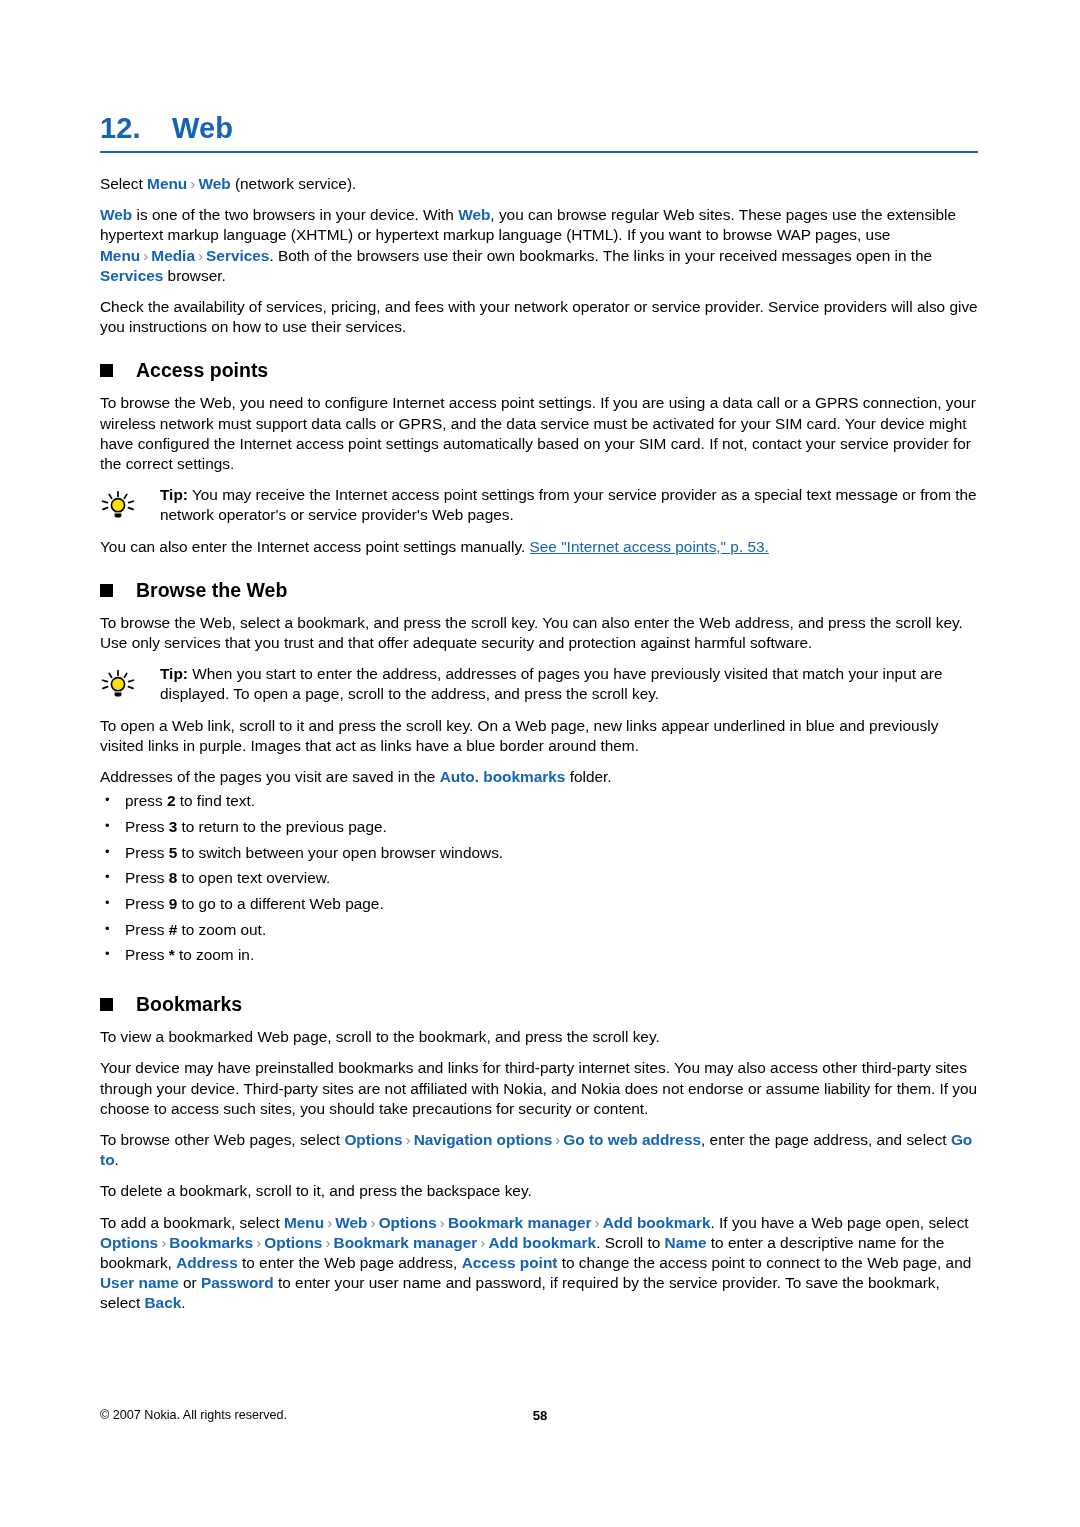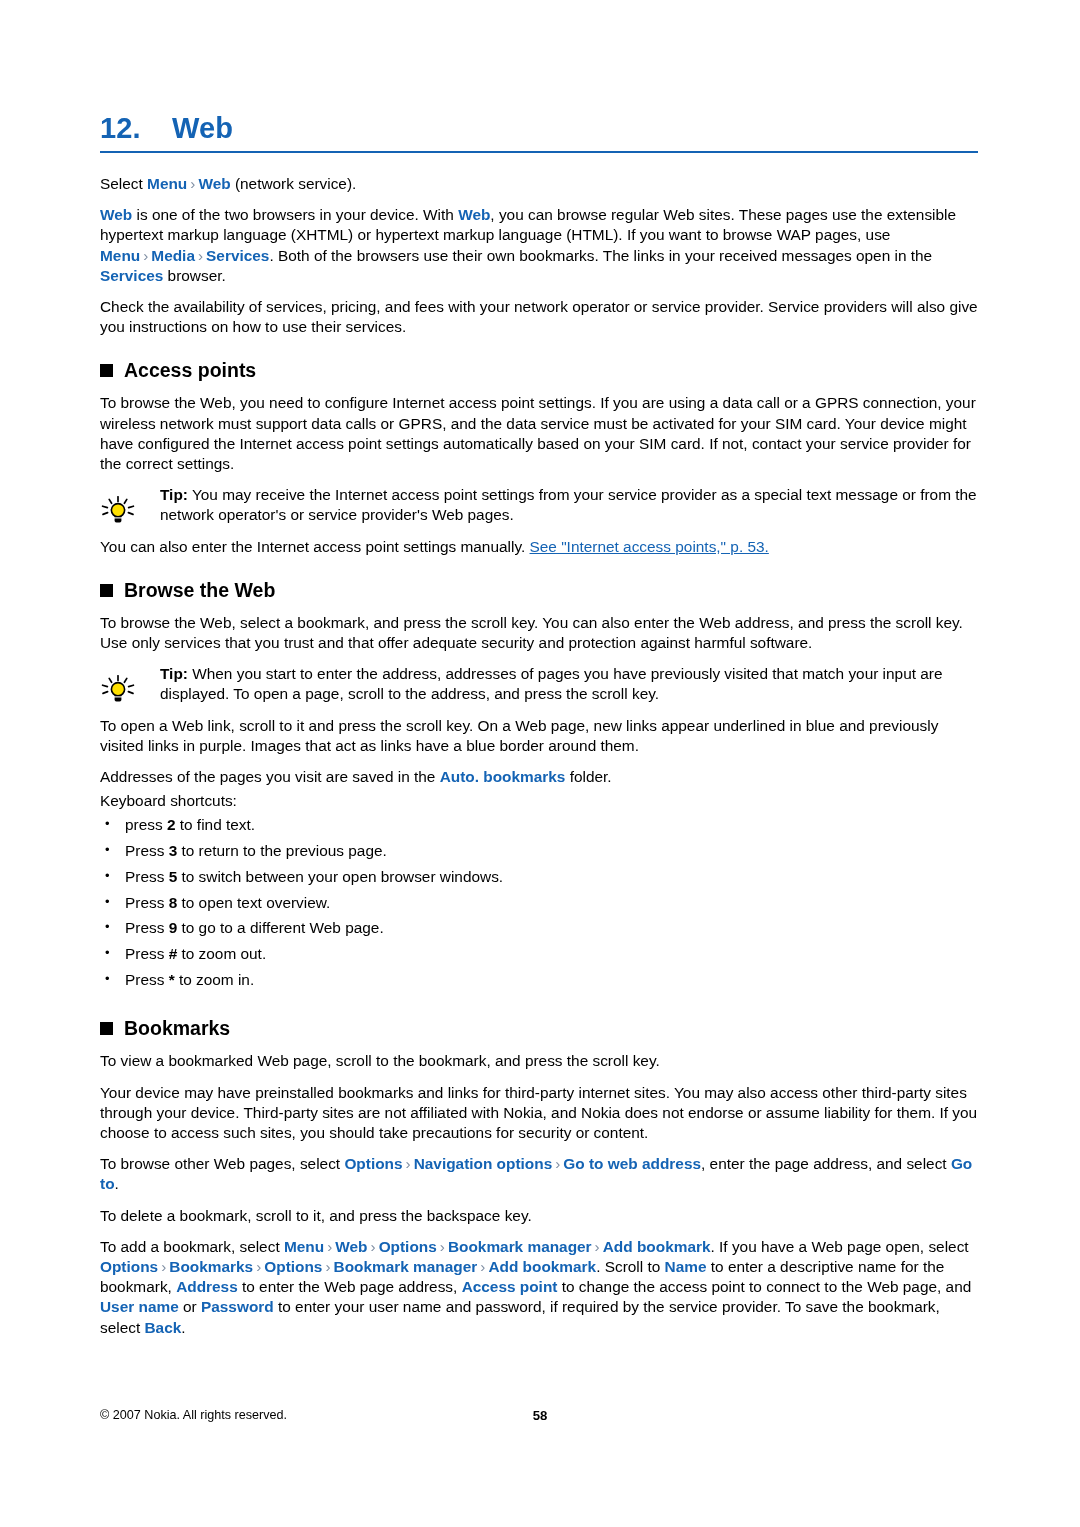--- a/index.html
+++ b/index.html
@@ -74,35 +74,36 @@
 
   
   h2.section {
     font-size: 19.5px;
     font-weight: bold;
     margin: 22px 0 11px 0;
     padding: 0;
     color: #000;
     display: flex;
     align-items: center;
+    gap: 12px;
   }
   h2.section .sq {
     display: inline-block;
     width: 13px;
     height: 13px;
     background: #000;
     margin-right: 11px;
     flex: none;
   }
 
   
   .tip {
     display: flex;
     margin: 0 0 11px 0;
-    align-items: flex-end;
+    align-items: center;
   }
   .tip .bulb {
     flex: none;
     width: 36px;
     height: 30px;
     margin-right: 24px;
     margin-top: 2px;
   }
   .tip .tip-text {
     font-size: 15.4px;
@@ -227,21 +228,20 @@
           <line x1="13.6" y1="21.9" x2="22.4" y2="21.9" stroke="#ffffff" stroke-width="1.1"></line>
         </svg>
       </span>
       <span class="tip-text"><span class="b">Tip:</span><span> When you start to enter the address, addresses of pages you have previously visited that match your input are displayed. To open a page, scroll to the address, and press the scroll key.</span></span>
     </div>
 
     <p class="body">To open a Web link, scroll to it and press the scroll key. On a Web page, new links appear underlined in blue and previously visited links in purple. Images that act as links have a blue border around them.</p>
 
     <p class="body tight"><span>Addresses of the pages you visit are saved in the </span><span class="ui">Auto. bookmarks</span><span> folder.</span></p>
 
-    <p class="body tight">Keyboard shortcuts:</p>
 
     <ul class="shortcuts">
       <li><span>press </span><span class="b">2</span><span> to find text.</span></li>
       <li><span>Press </span><span class="b">3</span><span> to return to the previous page.</span></li>
       <li><span>Press </span><span class="b">5</span><span> to switch between your open browser windows.</span></li>
       <li><span>Press </span><span class="b">8</span><span> to open text overview.</span></li>
       <li><span>Press </span><span class="b">9</span><span> to go to a different Web page.</span></li>
       <li><span>Press </span><span class="b">#</span><span> to zoom out.</span></li>
       <li><span>Press </span><span class="b">*</span><span> to zoom in.</span></li>
     </ul>

